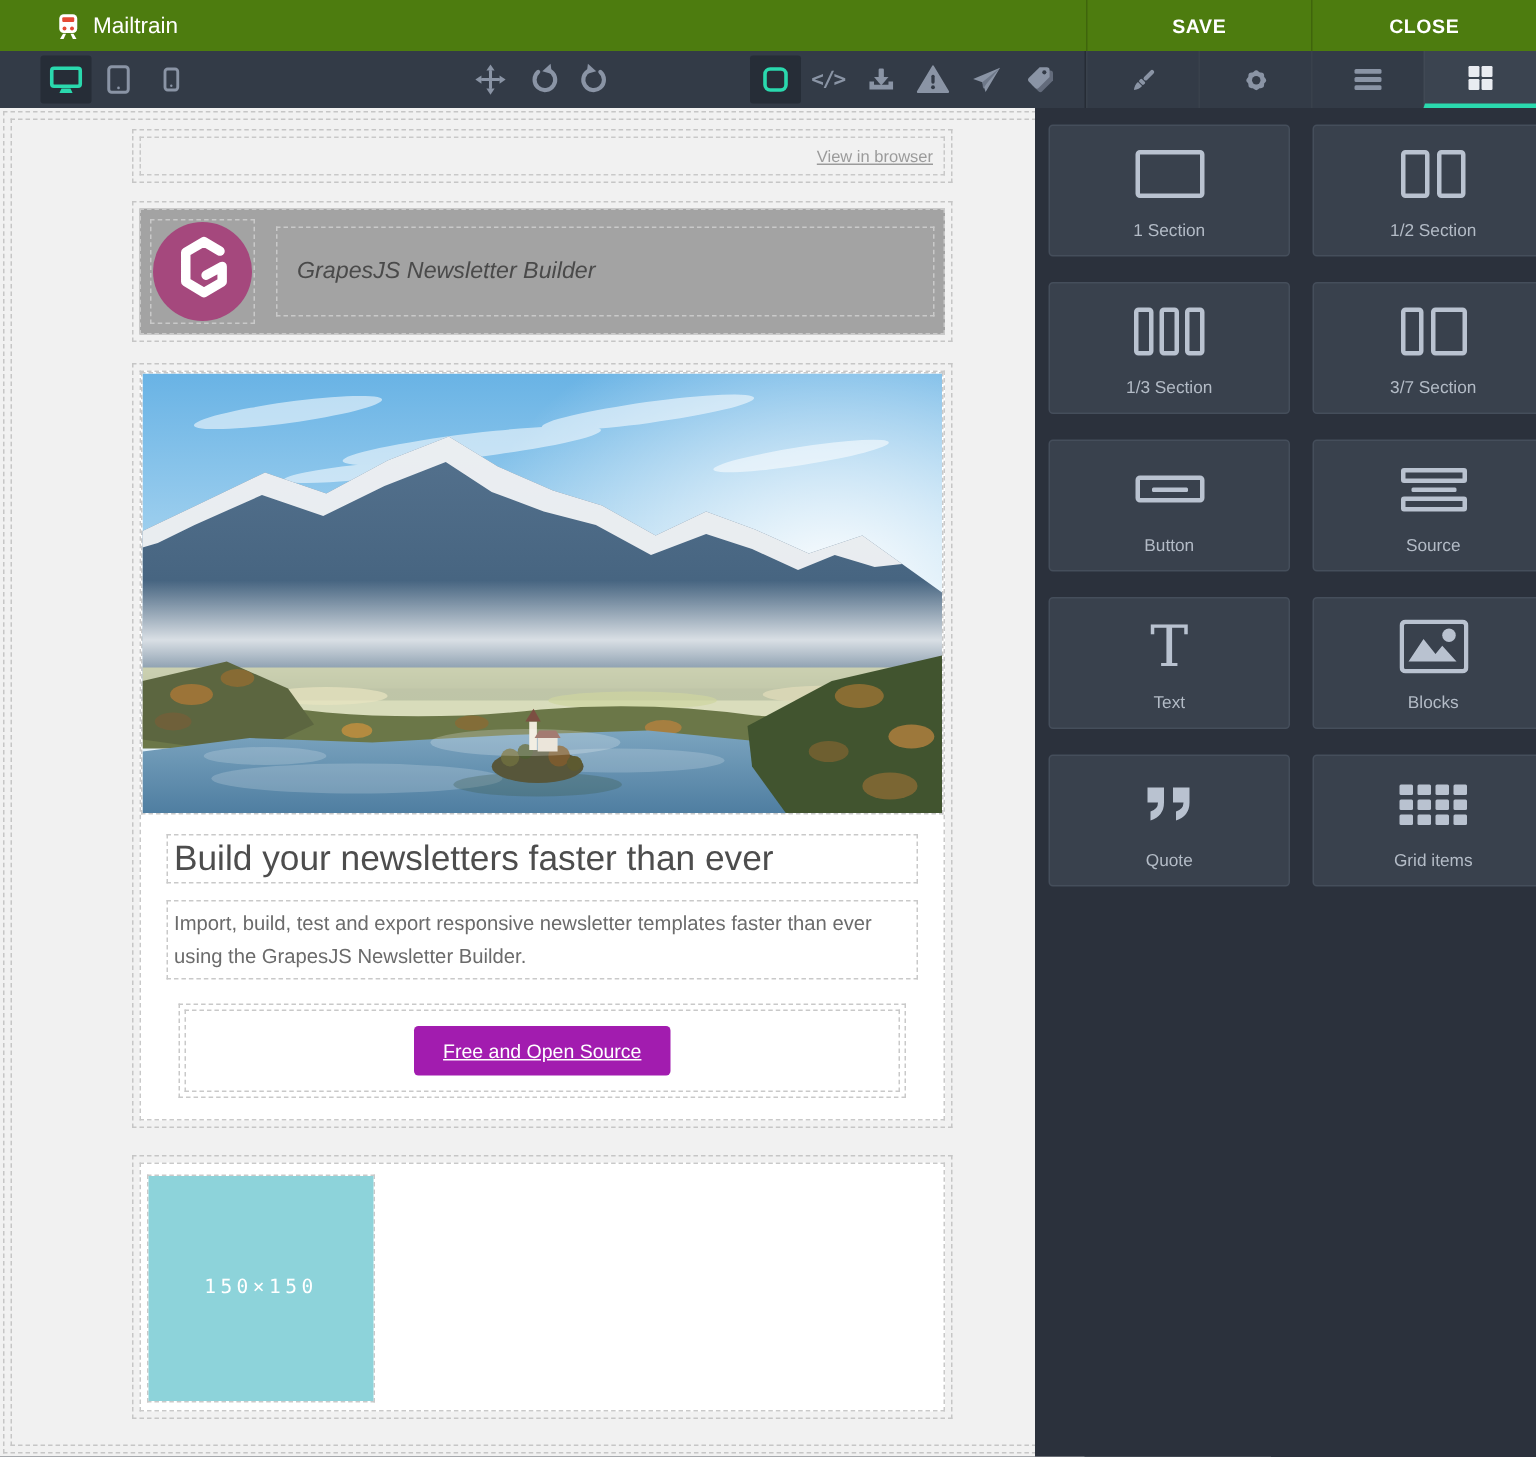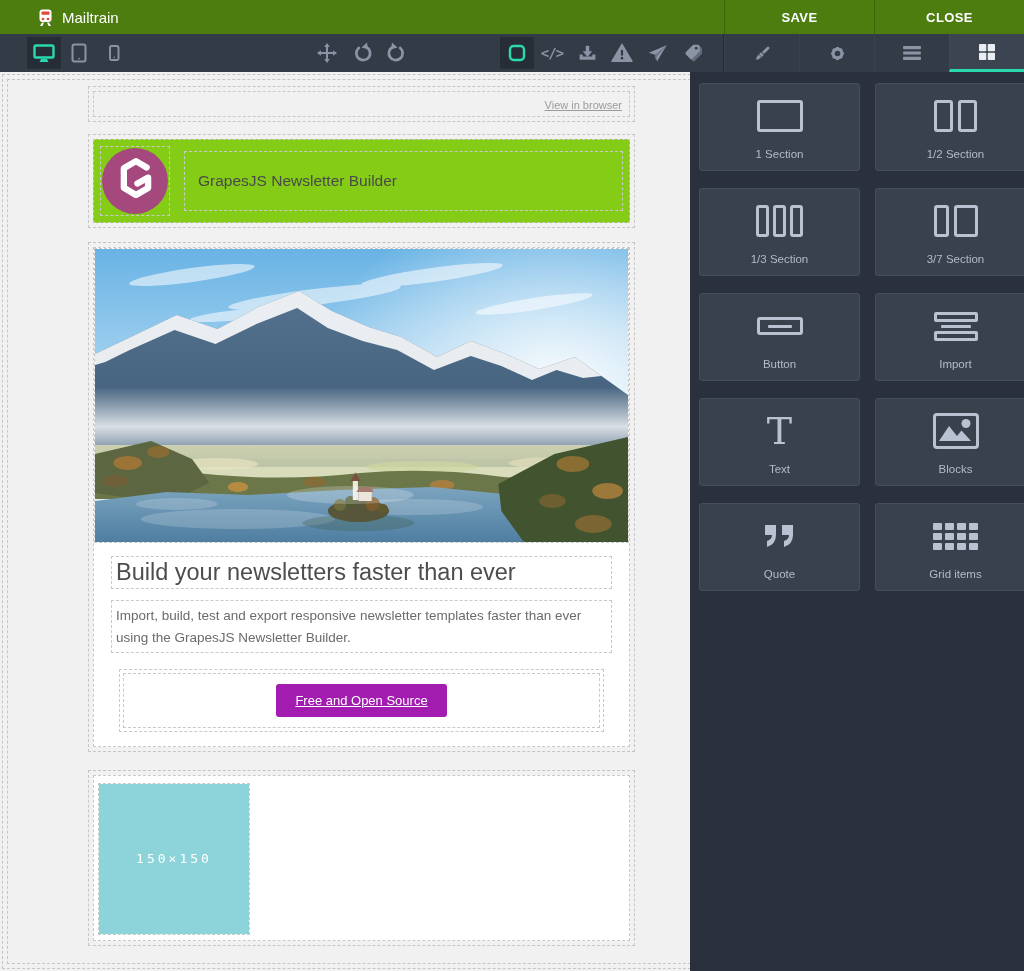--- a/index.html
+++ b/index.html
@@ -47,22 +47,22 @@
     overflow:hidden; }
   #nl-col { width:547px; margin:6px auto 0 auto; }
   .row-outer { border:1px dashed #c6c6c6; padding:4px; }
 
   
   .vib-inner { border:1px dashed #c9c9c9; padding:3px 7px; text-align:right; }
   .vib-link { font-size:11px; color:#9b9b9b; text-decoration:underline; cursor:pointer; }
 
   
   .header-outer { margin-top:12px; }
-  .header-card { background:#84cc16; border:1px dashed #c9c9c9; padding:6px;
-    display:flex; align-items:center; }
+  .header-card { background:#a3a3a3; border:1px dashed #c9c9c9; padding:6px;
+    display:flex; align-items:center;font-style:italic; }
   .logo-box { border:1px dashed #c9c9c9; padding:1px; line-height:0; }
   .title-box { flex:1; border:1px dashed #c9c9c9; margin-left:14px;
     padding:20px 13px; font-size:15.5px; color:#4a4a4a; }
 
   
   .hero-outer { margin-top:14px; }
   .hero-sect { background:#fff; border:1px dashed #c9c9c9; }
   .img-box { border:1px dashed #c9c9c9; line-height:0; cursor:pointer; }
   .h1-box { border:1px dashed #c9c9c9; margin:13px 17px 0 17px; padding:2px 4px; }
   .h1-box h1 { font-size:23.5px; font-weight:normal; color:#4d4d4d; }
@@ -466,21 +466,21 @@
       </div>
       <div class="block-label">Button</div>
     </div>
 
     <div class="block-card">
       <div class="block-icon-wrap" style="flex-direction:column;gap:3px;">
         <div class="oc" style="width:44px;height:10px;border-radius:2px;"></div>
         <div class="bar" style="width:30px;height:3px;"></div>
         <div class="oc" style="width:44px;height:10px;border-radius:2px;"></div>
       </div>
-      <div class="block-label">Import</div>
+      <div class="block-label">Source</div>
     </div>
 
     <div class="block-card">
       <div class="block-icon-wrap">
         <span class="serif-t">T</span>
       </div>
       <div class="block-label">Text</div>
     </div>
 
 

